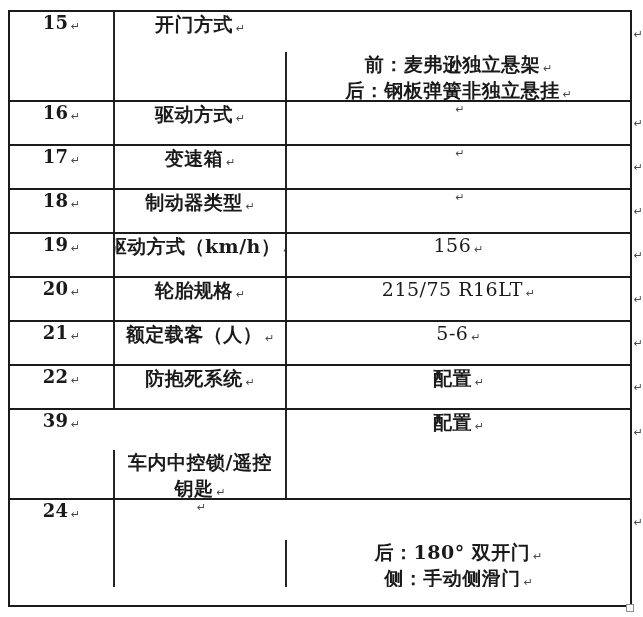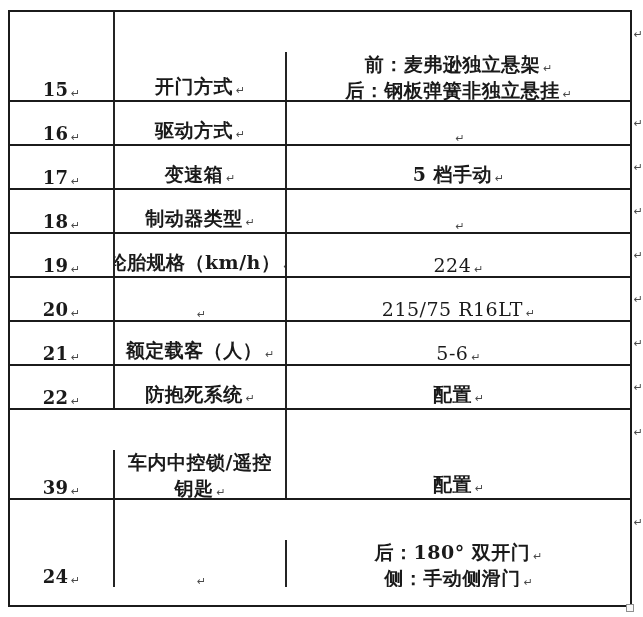--- a/index.html
+++ b/index.html
@@ -21,21 +21,21 @@
   }
   .row {
     position:relative;
     display:grid;
     grid-template-columns:103px 172px 1fr;
     border-top:2px solid #1b1b1b;
   }
   .row:first-child { border-top:none; }
   .cell {
     display:flex; flex-direction:column;
-    align-items:center; justify-content:flex-end;
+    align-items:center; justify-content:flex-start;
     overflow:hidden;
   }
   .c-label, .c-value { border-left:2px solid #242424; }
   .cell.two { justify-content:space-evenly;margin-top:40px; }
   .line { display:flex; align-items:baseline; white-space:nowrap; }
   .txt {
     font-size:19px; font-weight:700;
     letter-spacing:0.5px;
   }
   .num { font-size:18px; letter-spacing:0; }
@@ -119,21 +119,20 @@
           </div>
       </div>
       <div class="cell c-label">
         <div class="line">
             <span class="txt">变速箱</span>
             <span class="mark">↵</span>
           </div>
       </div>
       <div class="cell c-value">
         <div class="line">
-            <span class="txt">5 档手动</span>
             <span class="mark">↵</span>
           </div>
       </div>
       <span class="mark row-mark">↵</span>
     </div>
 
     <div class="row">
       <div class="cell c-num">
         <div class="line">
             <span class="txt num">18</span>
@@ -156,42 +155,43 @@
 
     <div class="row">
       <div class="cell c-num">
         <div class="line">
             <span class="txt num">19</span>
             <span class="mark">↵</span>
           </div>
       </div>
       <div class="cell c-label">
         <div class="line">
-            <span class="txt">轮胎规格（km/h）</span>
-            <span class="mark">↵</span>
-          </div>
-      </div>
-      <div class="cell c-value">
-        <div class="line">
-            <span class="txt plain">224</span>
+            <span class="txt">驱动方式（km/h）</span>
+            <span class="mark">↵</span>
+          </div>
+      </div>
+      <div class="cell c-value">
+        <div class="line">
+            <span class="txt plain">156</span>
             <span class="mark">↵</span>
           </div>
       </div>
       <span class="mark row-mark">↵</span>
     </div>
 
     <div class="row">
       <div class="cell c-num">
         <div class="line">
             <span class="txt num">20</span>
             <span class="mark">↵</span>
           </div>
       </div>
       <div class="cell c-label">
         <div class="line">
+            <span class="txt">轮胎规格</span>
             <span class="mark">↵</span>
           </div>
       </div>
       <div class="cell c-value">
         <div class="line">
             <span class="txt plain">215/75 R16LT</span>
             <span class="mark">↵</span>
           </div>
       </div>
       <span class="mark row-mark">↵</span>

